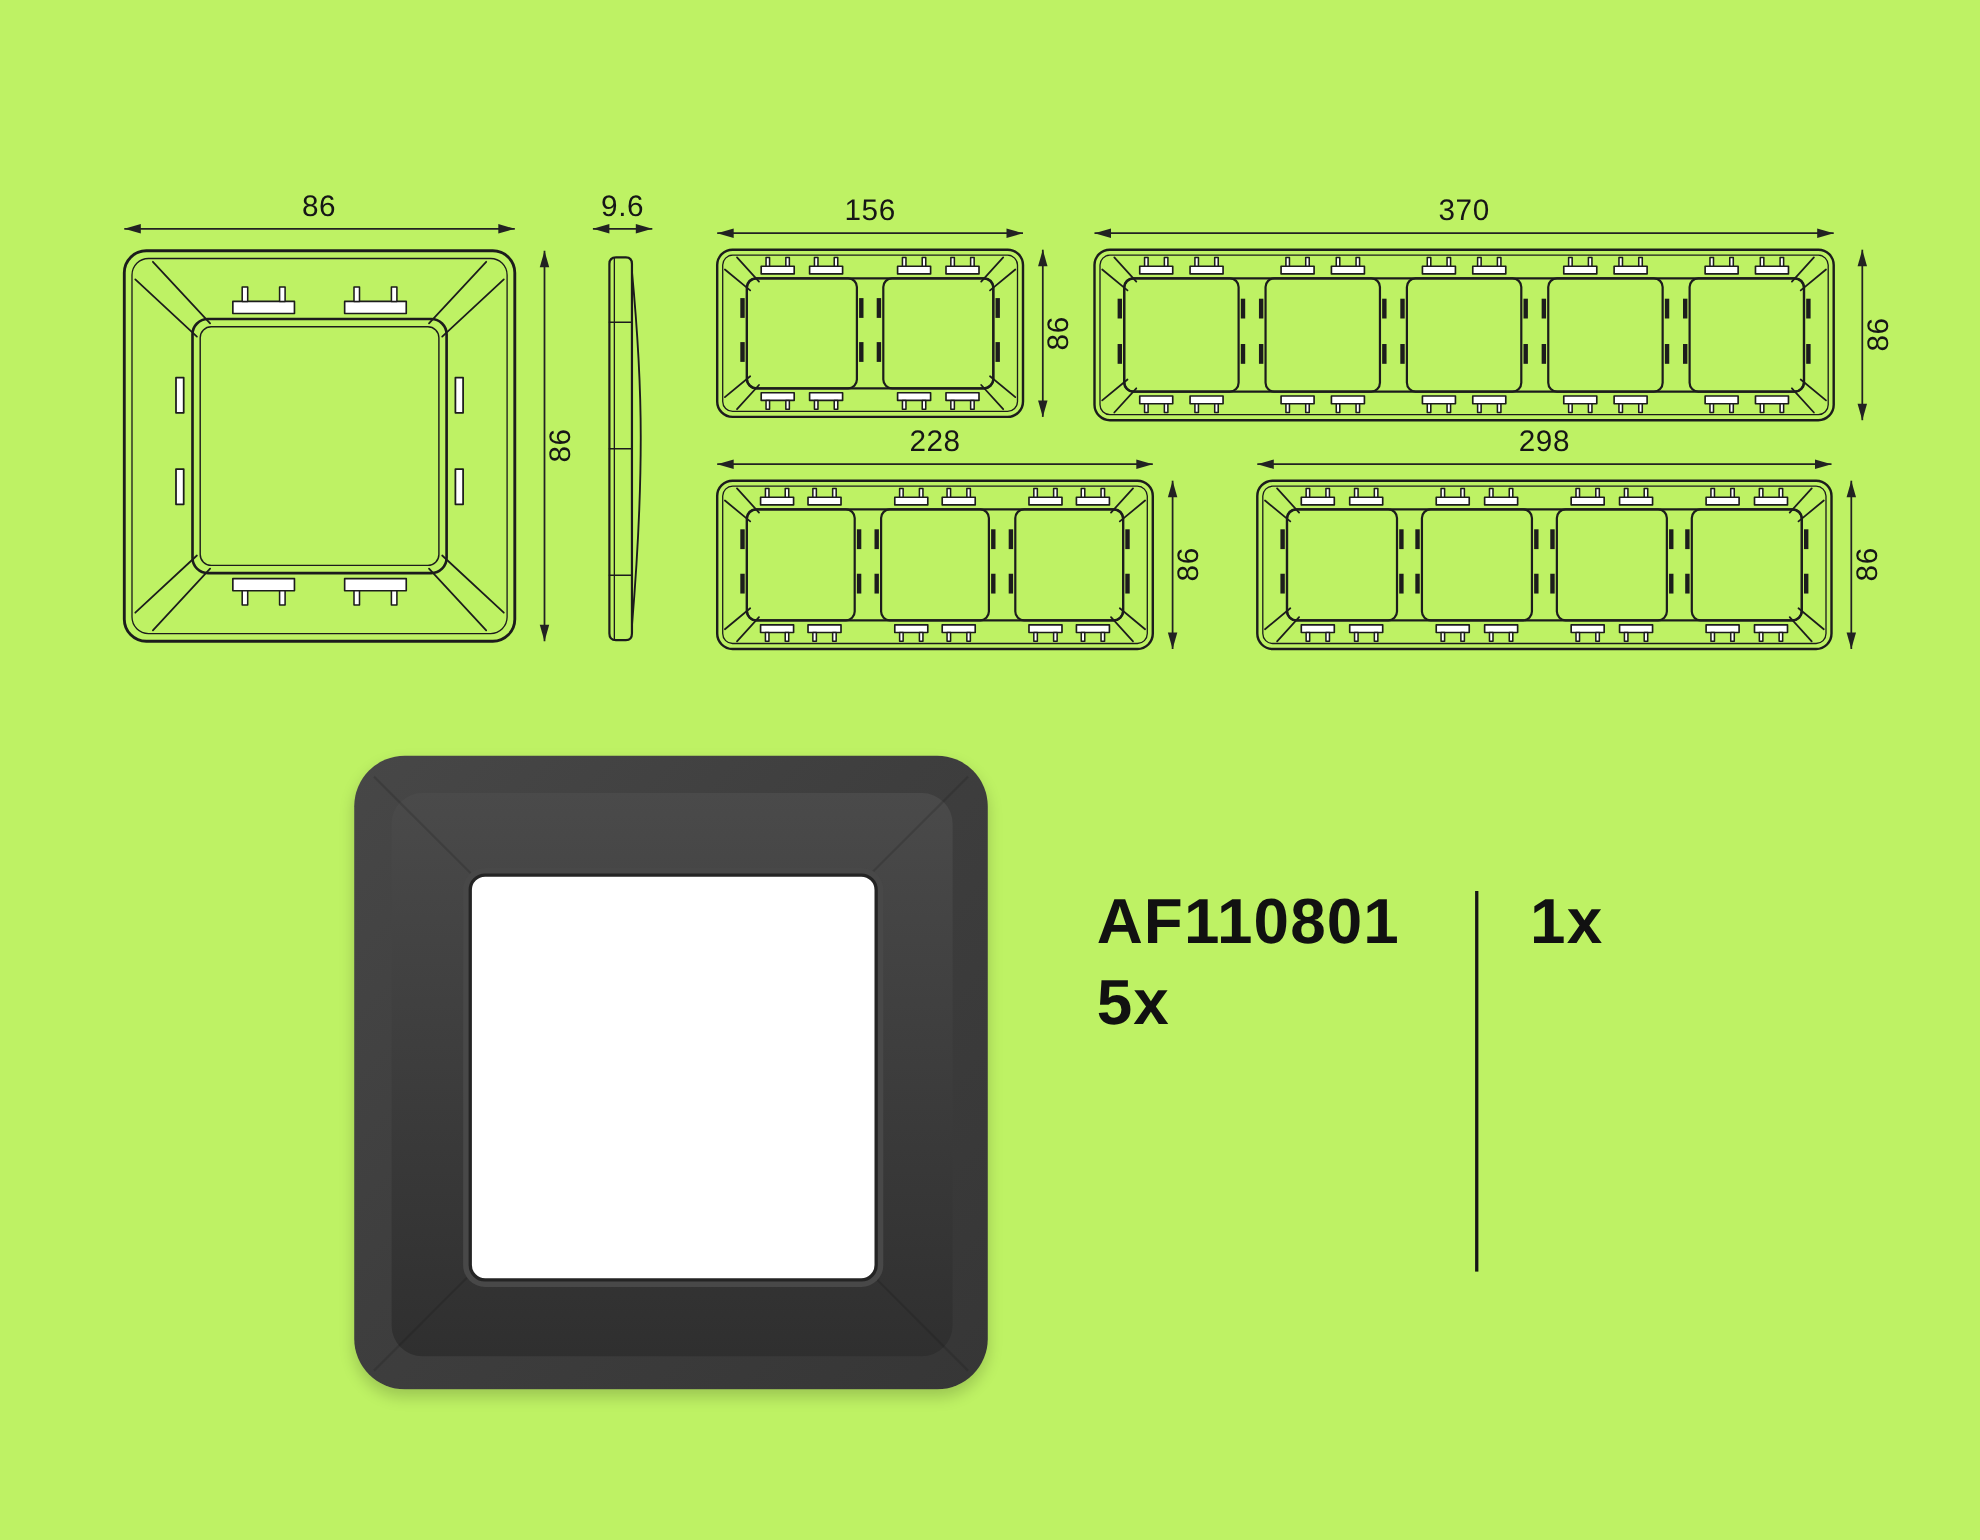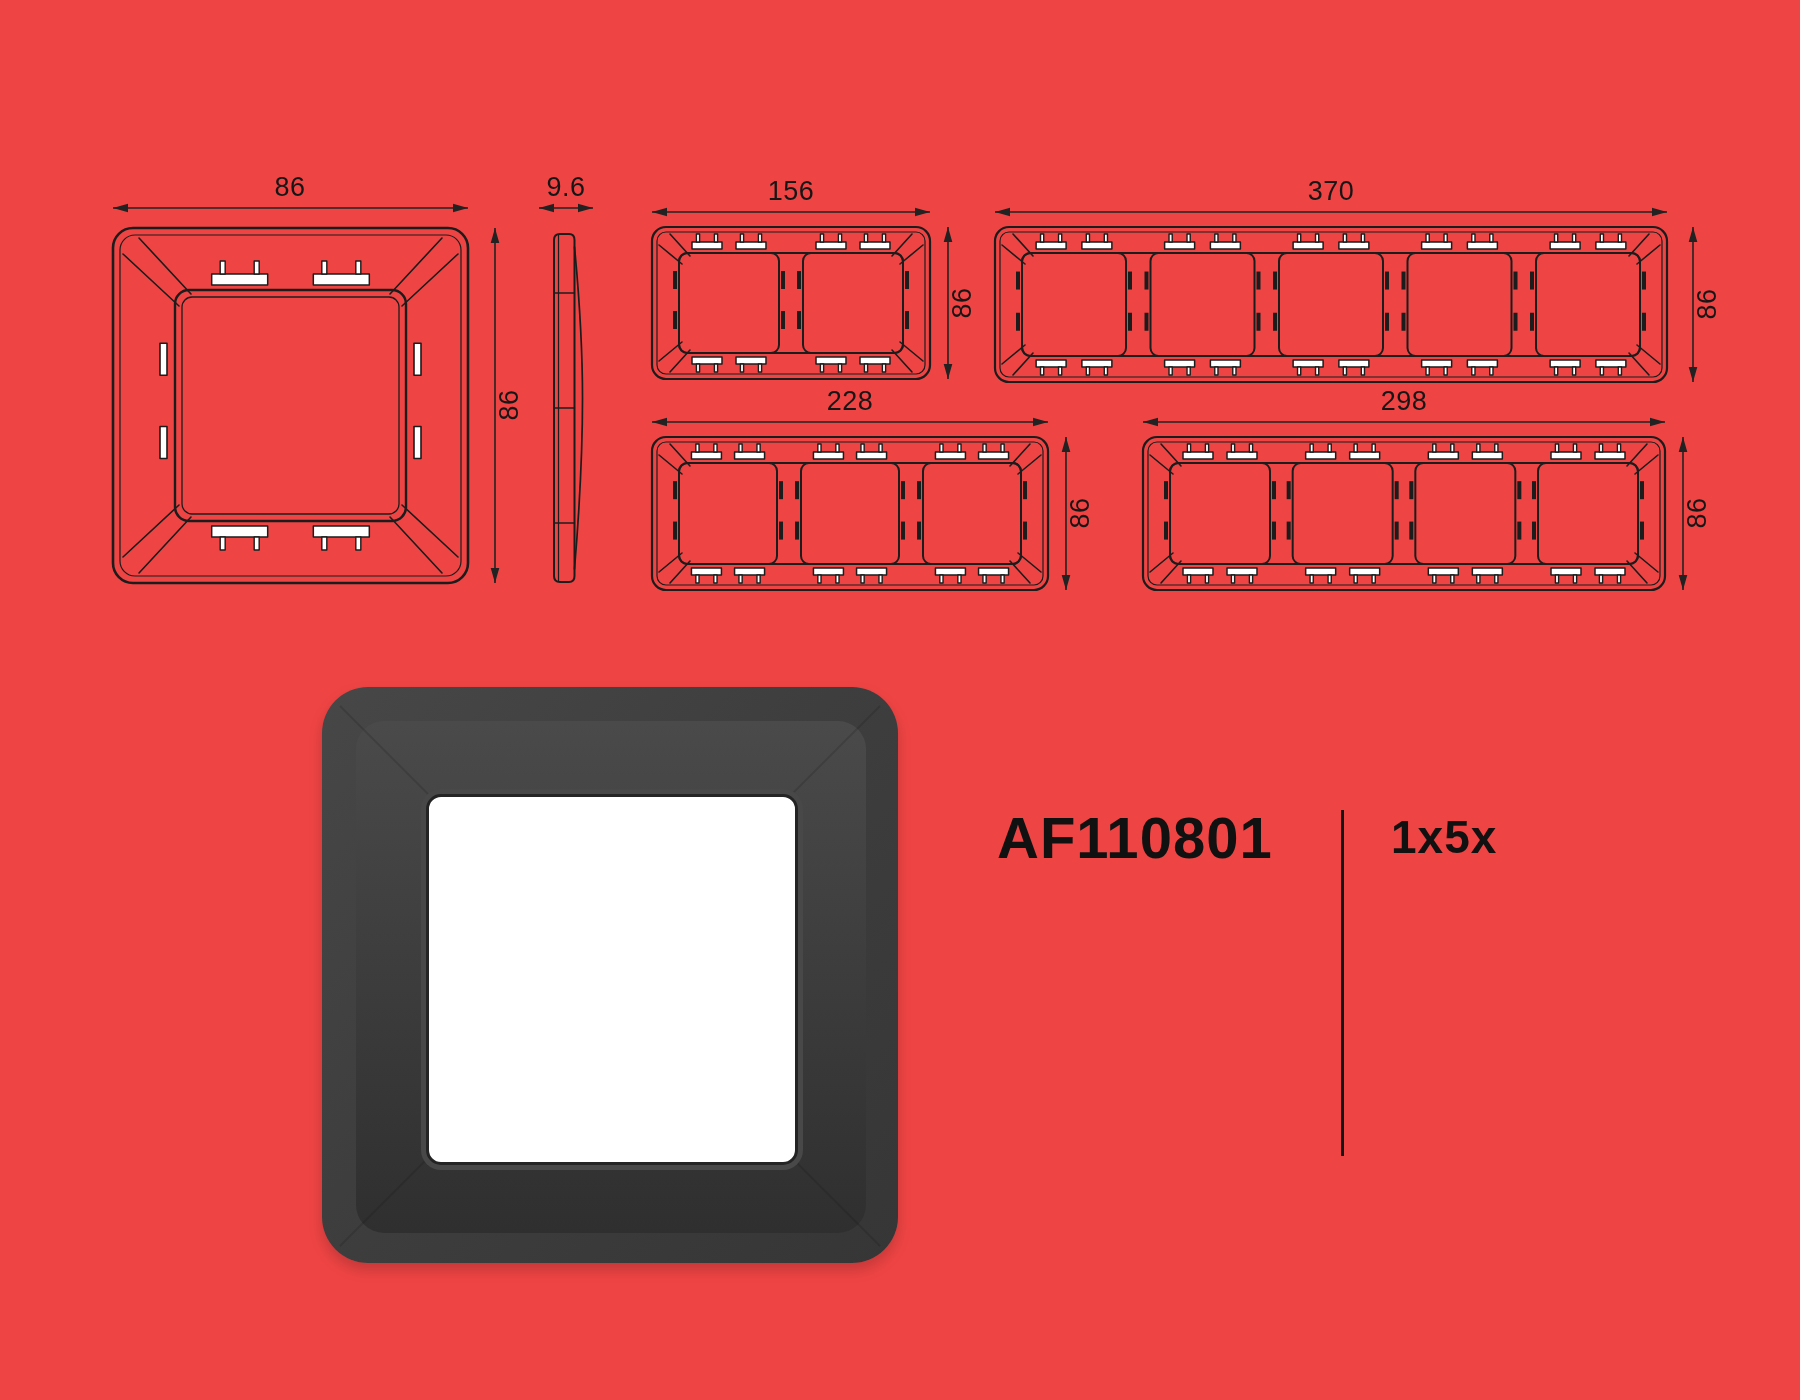--- a/index.html
+++ b/index.html
@@ -1,37 +1,37 @@
 <!DOCTYPE html>
 <html><head>
 <meta charset="utf-8">
 <style>
   html,body{margin:0;padding:0;background:#fff;}
-  .stage{position:relative;width:1800px;height:1400px;background:#ef4444;overflow:hidden;
+  .stage{position:relative;width:1800px;height:1400px;background:#bef264;overflow:hidden;
          font-family:"Liberation Sans",sans-serif;}
   .stage svg{position:absolute;overflow:visible;}
   svg text.dim{font-family:"Liberation Sans",sans-serif;font-size:27px;fill:#161616;letter-spacing:.5px;}
   
   .plate{position:absolute;left:322px;top:687px;width:576px;height:576px;border-radius:46px;
          background:linear-gradient(135deg,#474747 0%,#3e3e3e 45%,#363636 100%);
          box-shadow:0 7px 14px rgba(0,0,0,0.18);}
   .plate-bevel{position:absolute;left:34px;top:34px;right:32px;bottom:30px;border-radius:28px;
          background:linear-gradient(180deg,#4a4a4a 0%,#3c3c3c 52%,#2f2f2f 100%);}
   .plate-opening{position:absolute;left:104px;top:107px;right:100px;bottom:98px;border-radius:15px;
          background:#ffffff;border:3px solid #242424;box-shadow:0 0 0 5px #484848;}
   .miter{position:absolute;height:2px;width:132px;background:rgba(10,10,10,0.16);}
   .miter.tl{left:18px;top:18px;transform-origin:0 50%;transform:rotate(45deg);}
   .miter.tr{right:18px;top:18px;transform-origin:100% 50%;transform:rotate(-45deg);}
   .miter.bl{left:18px;bottom:16px;transform-origin:0 50%;transform:rotate(-45deg);}
   .miter.br{right:18px;bottom:16px;transform-origin:100% 50%;transform:rotate(45deg);}
   
-  .ptable{position:absolute;left:997px;top:800px;display:flex;}
+  .ptable{position:absolute;left:997px;top:800px;display:flex;flex-direction:column;}
   .prow{display:flex;height:74px;align-items:center;}
   .pcode{width:394px;font-size:58px;font-weight:700;letter-spacing:1px;color:#111;white-space:nowrap;}
-  .pqty{font-size:46px;font-weight:700;letter-spacing:1px;color:#111;white-space:nowrap;}
+  .pqty{font-size:58px;font-weight:700;letter-spacing:1px;color:#111;white-space:nowrap;}
   .tdivider{position:absolute;left:1341px;top:810px;width:3px;height:346px;background:#151515;}
 </style>
 </head>
 <body>
 
 <div class="stage">
 
   <svg class="frame-draw" style="left:85px;top:155px" width="455" height="470" viewBox="0 0 455 470">
     <text class="dim" x="205" y="41" text-anchor="middle">86</text>
     <text class="dim" x="433" y="250" text-anchor="middle" transform="rotate(-90 433 250)">86</text>

